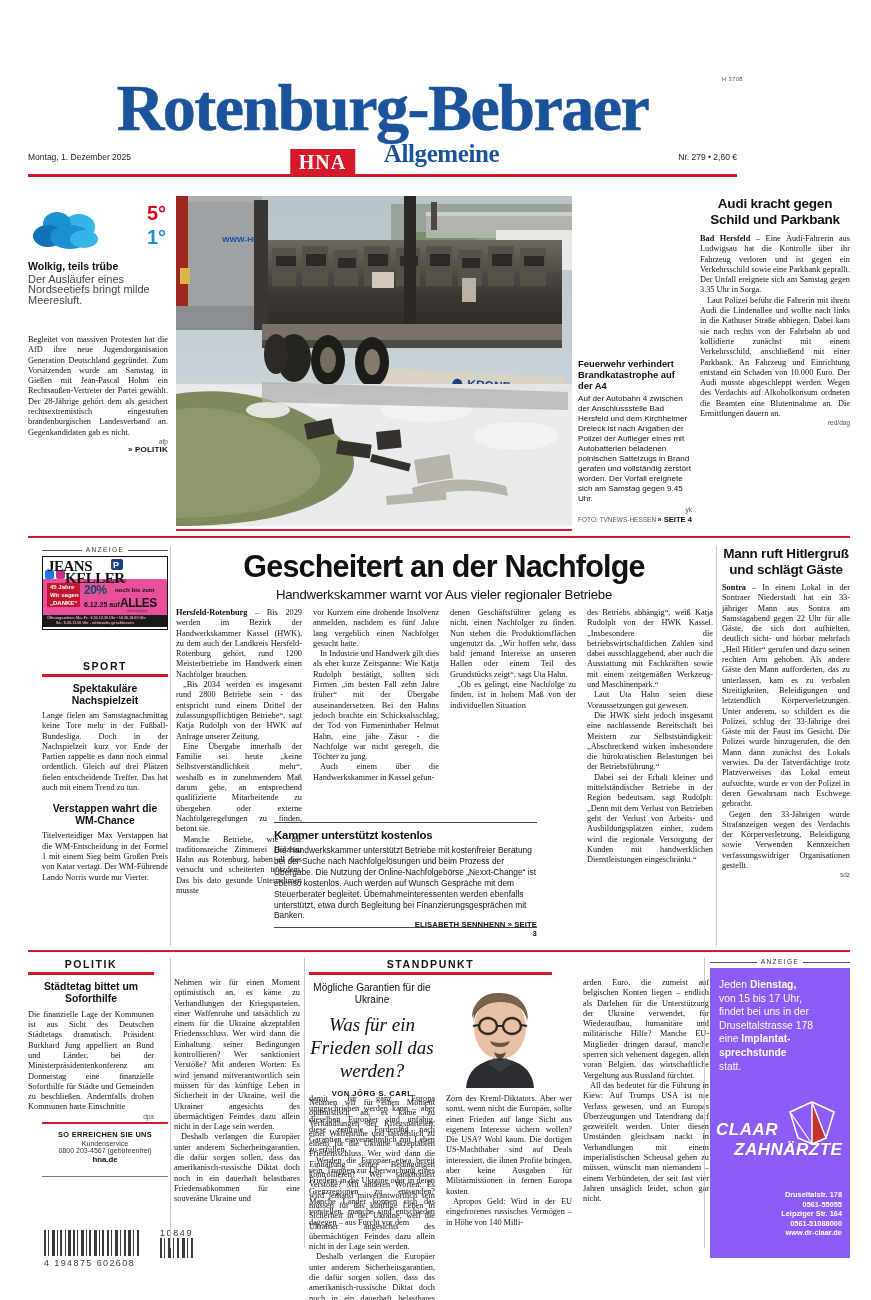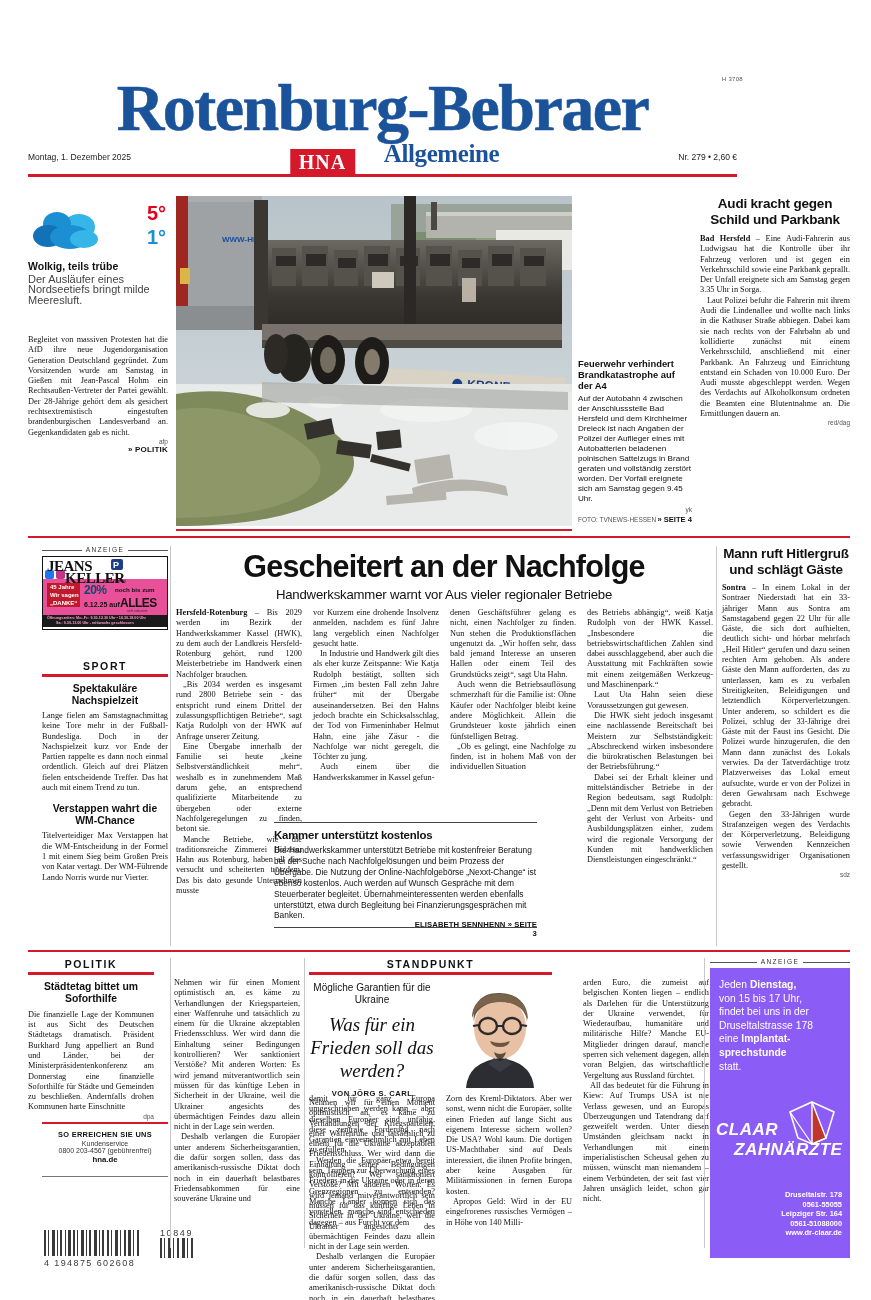--- a/index.html
+++ b/index.html
@@ -367,21 +367,20 @@
     <div class="mc mc2">
       <div class="colbody">
         <p>vor Kurzem eine drohende Insolvenz anmelden, nachdem es fünf Jahre lang vergeblich einen Nachfolger gesucht hatte.</p>
         <p>In Industrie und Handwerk gilt dies als eher kurze Zeitspanne: Wie Katja Rudolph bestätigt, sollten sich Firmen „im besten Fall zehn Jahre früher“ mit der Übergabe auseinandersetzen. Bei den Hahns jedoch brachte ein Schicksalsschlag, der Tod von Firmeninhaber Helmut Hahn, eine jähe Zäsur - die Nachfolge war nicht geregelt, die Töchter zu jung.</p>
         <p>Auch einem über die Handwerkskammer in Kassel gefun-</p>
       </div>
     </div>
     <div class="mc mc3">
       <div class="colbody">
         <p>denen Geschäftsführer gelang es nicht, einen Nachfolger zu finden. Nun stehen die Produktionsflächen ungenutzt da. „Wir hoffen sehr, dass bald jemand Interesse an unseren Hallen oder einem Teil des Grundstücks zeigt“, sagt Uta Hahn.</p>
-        <p>Auch wenn die Betriebsauflösung schmerzhaft für die Familie ist: Ohne Käufer oder Nachfolger bleibt keine andere Möglichkeit. Allein die Grundsteuer koste jährlich einen fünfstelligen Betrag.</p>
         <p>„Ob es gelingt, eine Nachfolge zu finden, ist in hohem Maß von der individuellen Situation</p>
       </div>
     </div>
     <div class="mc mc4">
       <div class="colbody">
         <p>des Betriebs abhängig“, weiß Katja Rudolph von der HWK Kassel. „Insbesondere die betriebswirtschaftlichen Zahlen sind dabei ausschlaggebend, aber auch die Ausstattung mit Fachkräften sowie mit einem zeitgemäßen Werkzeug- und Maschinenpark.“</p>
         <p>Laut Uta Hahn seien diese Voraussetzungen gut gewesen.</p>
         <p>Die HWK sieht jedoch insgesamt eine nachlassende Bereitschaft bei Meistern zur Selbstständigkeit: „Abschreckend wirken insbesondere die bürokratischen Belastungen bei der Betriebsführung.“</p>
         <p>Dabei sei der Erhalt kleiner und mittelständischer Betriebe in der Region bedeutsam, sagt Rudolph: „Denn mit dem Verlust von Betrieben geht der Verlust von Arbeits- und Ausbildungsplätzen einher, zudem wird die regionale Versorgung der Kunden mit handwerklichen Dienstleistungen eingeschränkt.“</p>
       </div>

